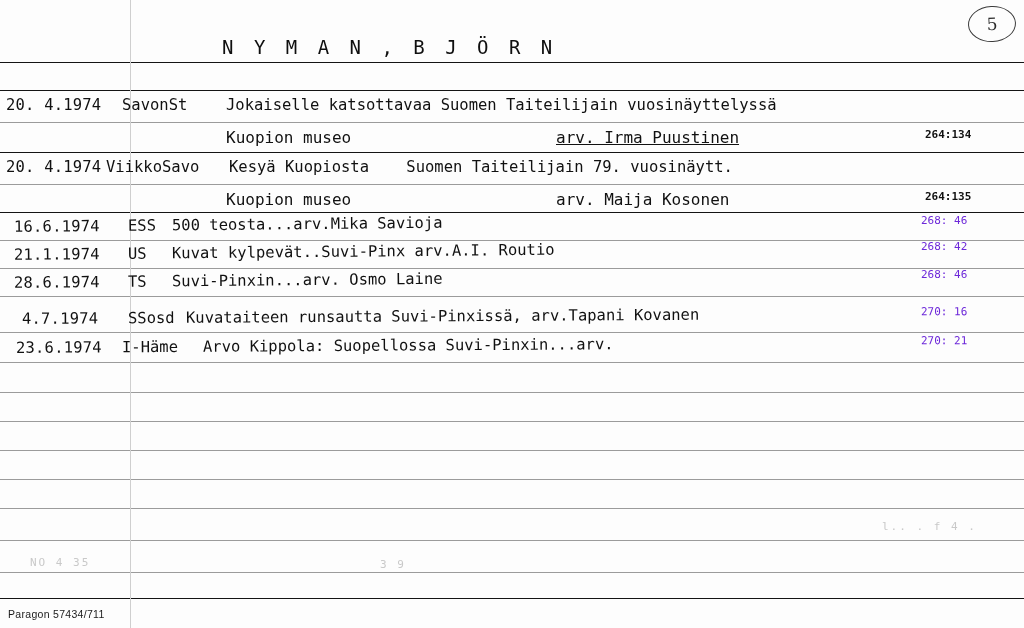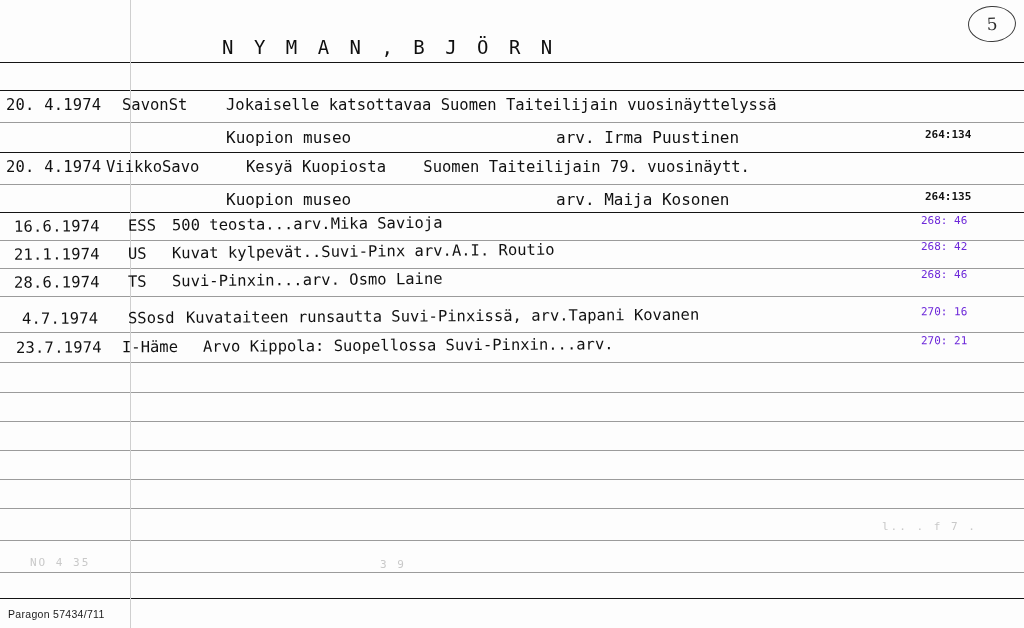--- a/index.html
+++ b/index.html
@@ -143,28 +143,28 @@
 
   <div class="vline"></div>
 
   <div class="row" style="top:96px;text-align:center;">
     <span class="cell t-date" style="left:6px;   top:0;">20. 4.1974</span>
     <span class="cell t-src" style="left:122px; top:0;">SavonSt</span>
     <span class="cell t-title" style="left:226px; top:0;">Jokaiselle katsottavaa Suomen Taiteilijain vuosinäyttelyssä</span>
   </div>
   <div class="row" style="top:128px;">
     <span class="cell t-museum" style="left:226px; top:0;">Kuopion museo</span>
-    <span class="cell t-rev" style="left:556px; top:0;">arv. Irma Puustinen</span>
+    <span class="cell t-rev" style="left:556px; top:0;text-decoration:underline;">arv. Irma Puustinen</span>
     <span class="cell t-ref bold-ref" style="left:925px; top:0;">264:134</span>
   </div>
 
   <div class="row" style="top:158px;">
     <span class="cell t-date" style="left:6px;   top:0;">20. 4.1974</span>
     <span class="cell t-src" style="left:106px; top:0;">ViikkoSavo</span>
-    <span class="cell t-title" style="left:246px; top:0;">Kesyä Kuopiosta    Suomen Taiteilijain 79. vuosinäytt.</span>
+    <span class="cell t-title" style="left:229px; top:0;">Kesyä Kuopiosta    Suomen Taiteilijain 79. vuosinäytt.</span>
   </div>
   <div class="row" style="top:190px;">
     <span class="cell t-museum" style="left:226px; top:0;">Kuopion museo</span>
     <span class="cell t-rev" style="left:556px; top:0;">arv. Maija Kosonen</span>
     <span class="cell t-ref bold-ref" style="left:925px; top:0;">264:135</span>
   </div>
 
   <div class="row tilt-a" style="top:218px;">
     <span class="cell t-date" style="left:14px;  top:0;">16.6.1974</span>
     <span class="cell t-src" style="left:128px; top:0;">ESS</span>
@@ -187,25 +187,25 @@
   <span class="cell t-ref faded" style="left:921px; top:268px;">268: 46</span>
 
   <div class="row tilt-b" style="top:310px;">
     <span class="cell t-date" style="left:22px;  top:0;">4.7.1974</span>
     <span class="cell t-src" style="left:128px; top:0;">SSosd</span>
     <span class="cell t-title" style="left:186px; top:0;">Kuvataiteen runsautta Suvi-Pinxissä, arv.Tapani Kovanen</span>
     <span class="cell t-ref faded" style="left:921px; top:1px;">270: 16</span>
   </div>
 
   <div class="row tilt-b" style="top:339px;">
-    <span class="cell t-date" style="left:16px;  top:0;">23.7.1974</span>
+    <span class="cell t-date" style="left:16px;  top:0;">23.6.1974</span>
     <span class="cell t-src" style="left:122px; top:0;">I-Häme</span>
     <span class="cell t-title" style="left:203px; top:0;">Arvo Kippola: Suopellossa Suvi-Pinxin...arv.</span>
     <span class="cell t-ref faded" style="left:921px; top:1px;">270: 21</span>
   </div>
 
   <span class="cell ghost" style="left:30px;  top:556px;">NO 4 35</span>
   <span class="cell ghost" style="left:380px; top:558px;">3 9</span>
-  <span class="cell ghost" style="left:882px; top:520px;">l.. . f 7 .</span>
+  <span class="cell ghost" style="left:882px; top:520px;">l.. . f 4 .</span>
 
   <div class="footer">Paragon 57434/711</div>
 
 </div>
 
 </body></html>

